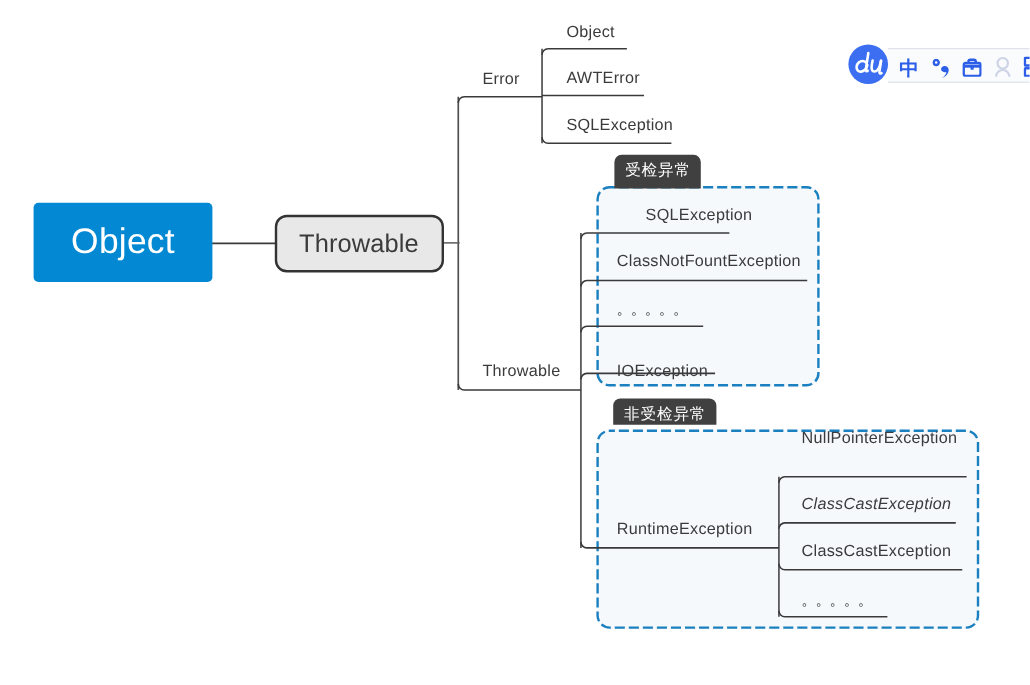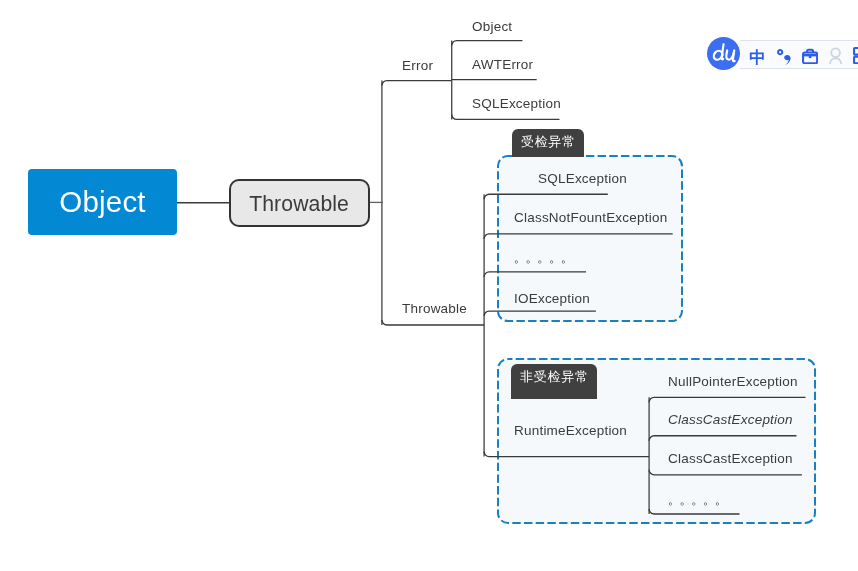--- a/index.html
+++ b/index.html
@@ -85,32 +85,32 @@
     <svg width="186" height="167" viewBox="0 0 186 167">
       <rect x="1" y="1" width="184" height="165" rx="10" ry="10" fill="#f5f9fc" stroke="#1a80bf" stroke-width="2" stroke-dasharray="8.4 3.3" stroke-dashoffset="4"></rect>
     </svg>
   </div>
   <div class="tab" style="left:512px;top:129px;width:72px;height:28px;">
     <span>受检异常</span>
   </div>
   <div class="lbl" style="left:514px;top:172px;margin-left:24px;">SQLException</div>
   <div class="lbl" style="left:514px;top:211px;">ClassNotFountException</div>
   <div class="lbl" style="left:513.6px;top:250.5px;letter-spacing:-1.75px;">。。。。。</div>
-  <div class="lbl" style="left:514px;top:292px;">IOException</div>
+  <div class="lbl" style="left:514px;top:302px;">IOException</div>
 
   <div class="grpbox" style="left:497px;top:358px;width:319px;height:166px;">
     <svg width="319" height="166" viewBox="0 0 319 166">
       <rect x="1" y="1" width="317" height="164" rx="10" ry="10" fill="#f5f9fc" stroke="#1a80bf" stroke-width="2" stroke-dasharray="8.4 3.3" stroke-dashoffset="4"></rect>
     </svg>
   </div>
-  <div class="tab" style="left:511px;top:332px;width:86px;height:35px;margin-top:32px;">
+  <div class="tab" style="left:511px;top:332px;width:86px;height:22px;">
     <span>非受检异常</span>
   </div>
-  <div class="lbl" style="left:514px;top:424px;">RuntimeException</div>
-  <div class="lbl" style="left:668px;top:375px;">NullPointerException</div>
+  <div class="lbl" style="left:514px;top:434px;">RuntimeException</div>
+  <div class="lbl" style="left:668px;top:358px;">NullPointerException</div>
   <div class="lbl" style="left:668px;top:413px;font-style:italic;">ClassCastException</div>
   <div class="lbl" style="left:668px;top:452px;">ClassCastException</div>
   <div class="lbl" style="left:667.6px;top:492.8px;letter-spacing:-1.75px;">。。。。。</div>
 
   <div id="ime" style="left:706px;top:36px;width:152px;height:36px;">
     <div id="imebar" style="left:34px;top:4.4px;width:118px;height:27px;"></div>
 
     <div id="imelogo" style="left:0.5px;top:0.5px;width:33px;height:33px;">
       <svg width="33" height="33" viewBox="0 0 33 33" style="display:block;">
         <title>du</title>

